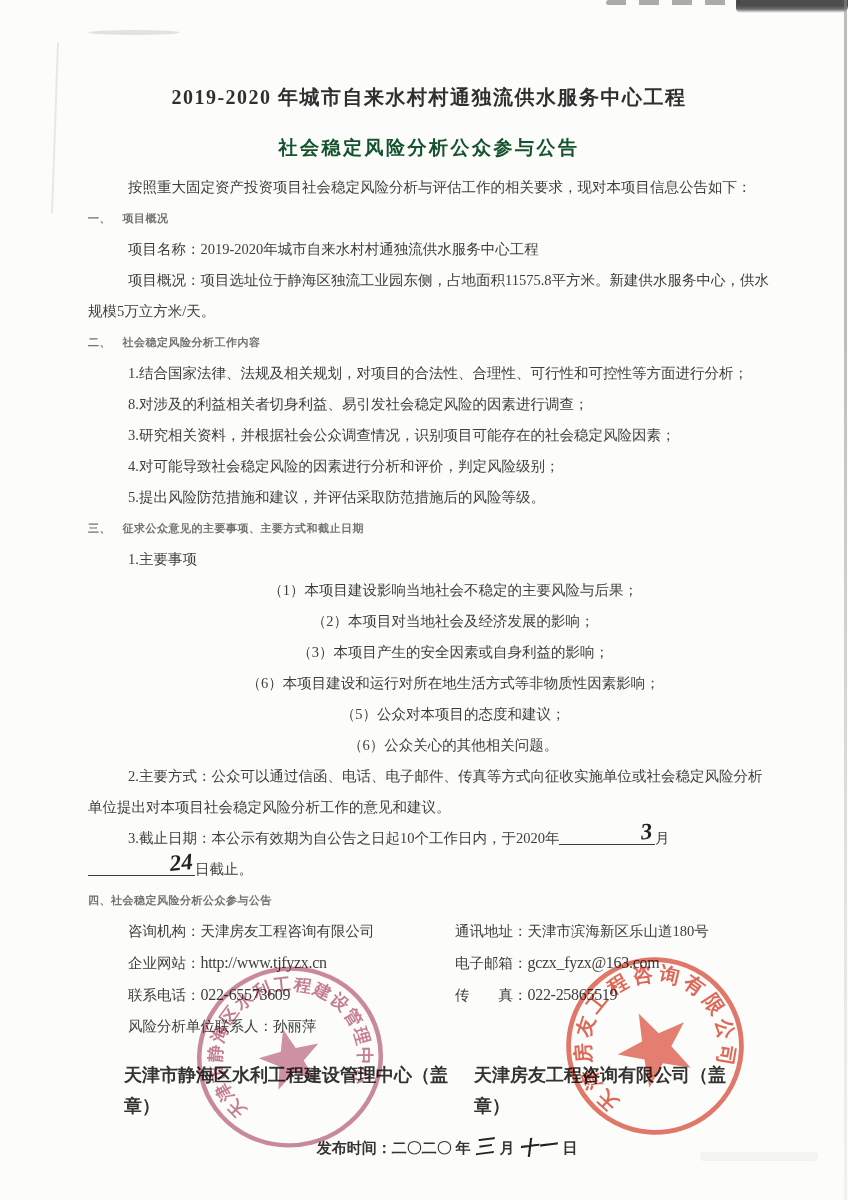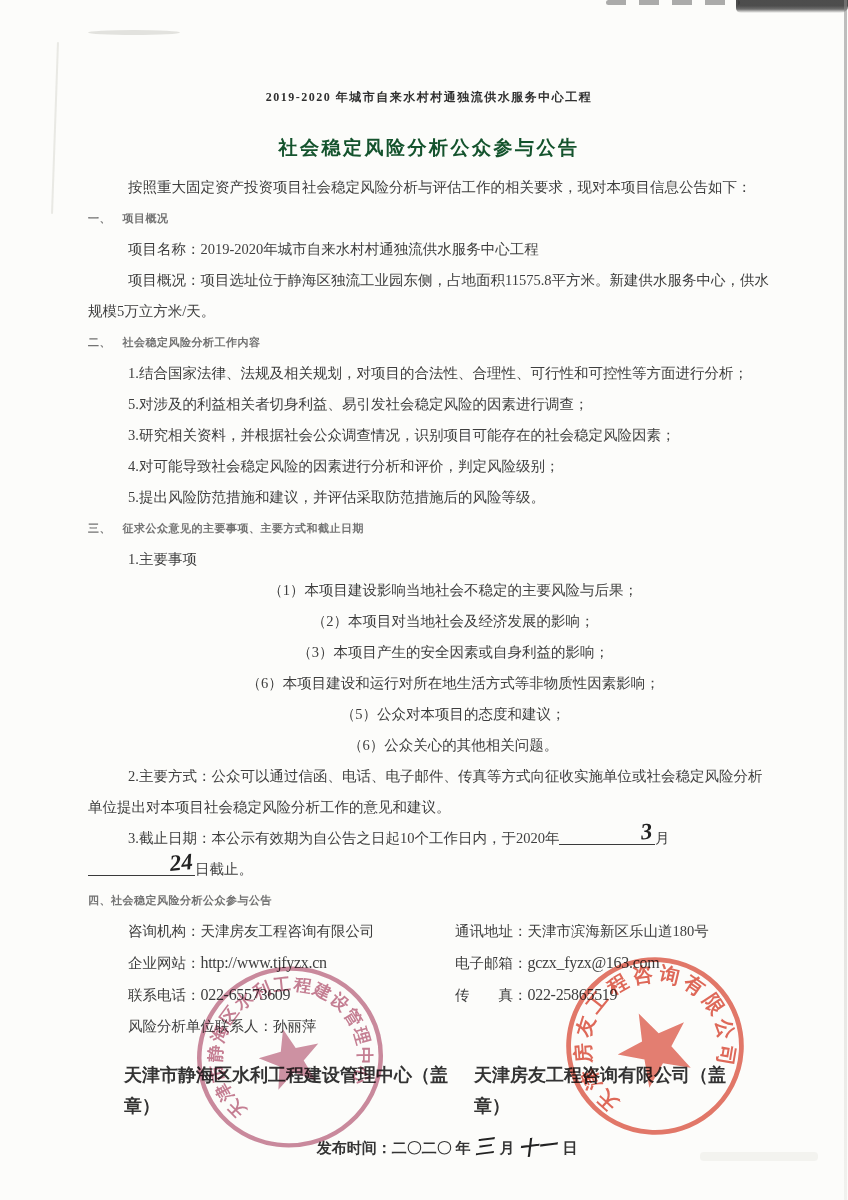--- a/index.html
+++ b/index.html
@@ -9,21 +9,21 @@
     font-family:"Liberation Serif","DejaVu Serif",serif;
   }
   .page {
     position:absolute; inset:0; overflow:hidden;
     background:#fcfcfa; color:#3e3e3e;
   }
   .content { padding:82px 78px 0 88px; }
 
   .title {
     margin:0 0 22px; text-align:center;
-    font-size:12px; font-weight:bold; letter-spacing:1.5px;
+    font-size:20px; font-weight:bold; letter-spacing:1.5px;
     line-height:30px; color:#2f2f2f;
   }
   .subtitle {
     margin:0 0 10px; text-align:center;
     font-size:19px; font-weight:bold; letter-spacing:2.5px;
     line-height:28px; color:#14532d;
   }
   p.line { margin:0; font-size:14.5px; line-height:31px; }
   .indent { text-indent:40px; }
   .pl1 { padding-left:40px; }
@@ -112,21 +112,21 @@
     <h2 class="subtitle">社会稳定风险分析公众参与公告</h2>
 
     <p class="line indent">按照重大固定资产投资项目社会稳定风险分析与评估工作的相关要求，现对本项目信息公告如下：</p>
 
     <h3 class="sec">一、　项目概况</h3>
     <p class="line indent">项目名称：2019-2020年城市自来水村村通独流供水服务中心工程</p>
     <p class="line indent">项目概况：项目选址位于静海区独流工业园东侧，占地面积11575.8平方米。新建供水服务中心，供水规模5万立方米/天。</p>
 
     <h3 class="sec">二、　社会稳定风险分析工作内容</h3>
     <p class="line pl1">1.结合国家法律、法规及相关规划，对项目的合法性、合理性、可行性和可控性等方面进行分析；</p>
-    <p class="line pl1">5.对涉及的利益相关者切身利益、易引发社会稳定风险的因素进行调查；</p>
+    <p class="line pl1">8.对涉及的利益相关者切身利益、易引发社会稳定风险的因素进行调查；</p>
     <p class="line pl1">3.研究相关资料，并根据社会公众调查情况，识别项目可能存在的社会稳定风险因素；</p>
     <p class="line pl1">4.对可能导致社会稳定风险的因素进行分析和评价，判定风险级别；</p>
     <p class="line pl1">5.提出风险防范措施和建议，并评估采取防范措施后的风险等级。</p>
 
     <h3 class="sec">三、　征求公众意见的主要事项、主要方式和截止日期</h3>
     <p class="line pl1">1.主要事项</p>
     <p class="line pl2">（1）本项目建设影响当地社会不稳定的主要风险与后果；</p>
     <p class="line pl2">（2）本项目对当地社会及经济发展的影响；</p>
     <p class="line pl2">（3）本项目产生的安全因素或自身利益的影响；</p>
     <p class="line pl2">（6）本项目建设和运行对所在地生活方式等非物质性因素影响；</p>

